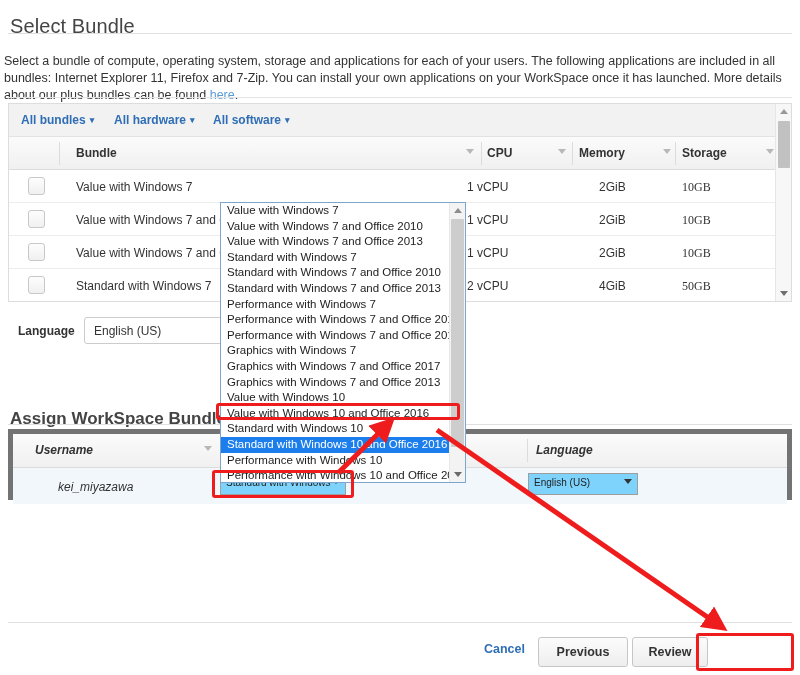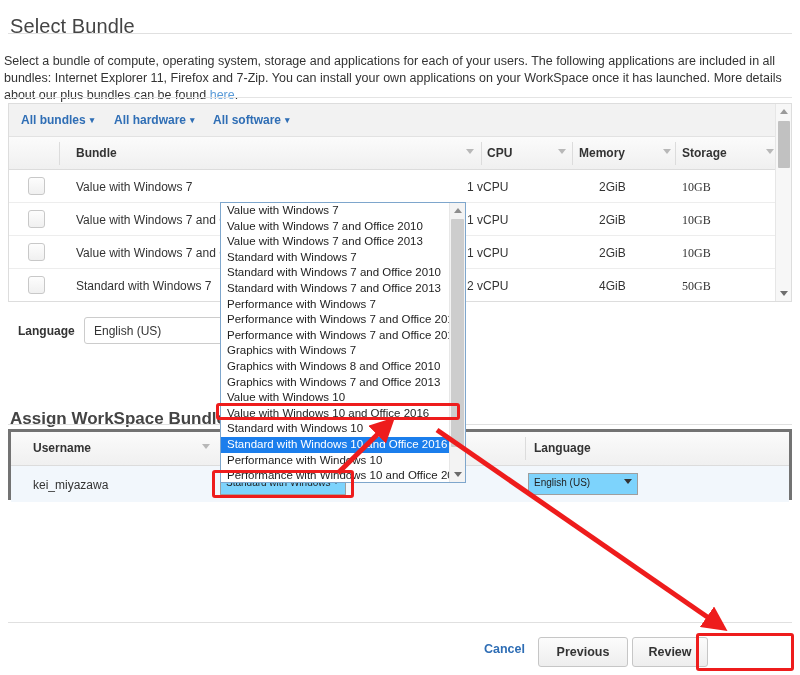--- a/index.html
+++ b/index.html
@@ -244,23 +244,24 @@
     width: 784px;
     height: 1px;
     background: #e0e0e0;
   }
   .assign-panel {
     position: absolute;
     left: 8px;
     top: 429px;
     width: 784px;
     height: 71px;
-    border: 3px solid #737373;
+    border: 5px solid #737373;
     box-sizing: border-box;
     background: #e5e5e5;
+    font-style: italic;
   }
   .assign-head {
     position: absolute;
     left: 0; top: 0;
     width: 100%;
     height: 34px;
     background: linear-gradient(to bottom, #fbfbfb 0%, #f0f0f0 100%);
     border-bottom: 1px solid #dcdcdc;
     box-sizing: border-box;
   }
@@ -509,21 +510,21 @@
   <div class="assign-panel">
     <div class="assign-head">
       <div class="th a-user">Username</div>
       <div class="th-arrow" style="left:191px;"></div>
       <div class="th-sep" style="left:211px;"></div>
       <div class="th a-bund">Bundle</div>
       <div class="th-sep" style="left:514px;"></div>
       <div class="th a-lang">Language</div>
     </div>
     <div class="assign-row">
-      <div class="cell a-user" style="top:12px;">kei_miyazawa</div>
+      <div class="cell a-user" style="top:12px;margin-left:23px;">kei_miyazawa</div>
     </div>
   </div>
 
   <div class="assign-select" id="assign-bundle-select">
     <span class="sv">Standard with Windows</span>
     <span class="sc"></span>
   </div>
   <div class="assign-select" id="assign-lang-select">
     <span class="sv">English (US)</span>
     <span class="sc"></span>
@@ -534,21 +535,21 @@
         <div class="dd-item">Value with Windows 7</div>
         <div class="dd-item">Value with Windows 7 and Office 2010</div>
         <div class="dd-item">Value with Windows 7 and Office 2013</div>
         <div class="dd-item">Standard with Windows 7</div>
         <div class="dd-item">Standard with Windows 7 and Office 2010</div>
         <div class="dd-item">Standard with Windows 7 and Office 2013</div>
         <div class="dd-item">Performance with Windows 7</div>
         <div class="dd-item">Performance with Windows 7 and Office 2010</div>
         <div class="dd-item">Performance with Windows 7 and Office 2013</div>
         <div class="dd-item">Graphics with Windows 7</div>
-        <div class="dd-item">Graphics with Windows 8 and Office 2010</div>
+        <div class="dd-item">Graphics with Windows 7 and Office 2017</div>
         <div class="dd-item">Graphics with Windows 7 and Office 2013</div>
         <div class="dd-item">Value with Windows 10</div>
         <div class="dd-item">Value with Windows 10 and Office 2016</div>
         <div class="dd-item">Standard with Windows 10</div>
         <div class="dd-item selected">Standard with Windows 10 and Office 2016</div>
         <div class="dd-item">Performance with Windows 10</div>
         <div class="dd-item">Performance with Windows 10 and Office 2016</div>
       </div>
     <div class="dd-scroll">
       <div class="au"></div>

